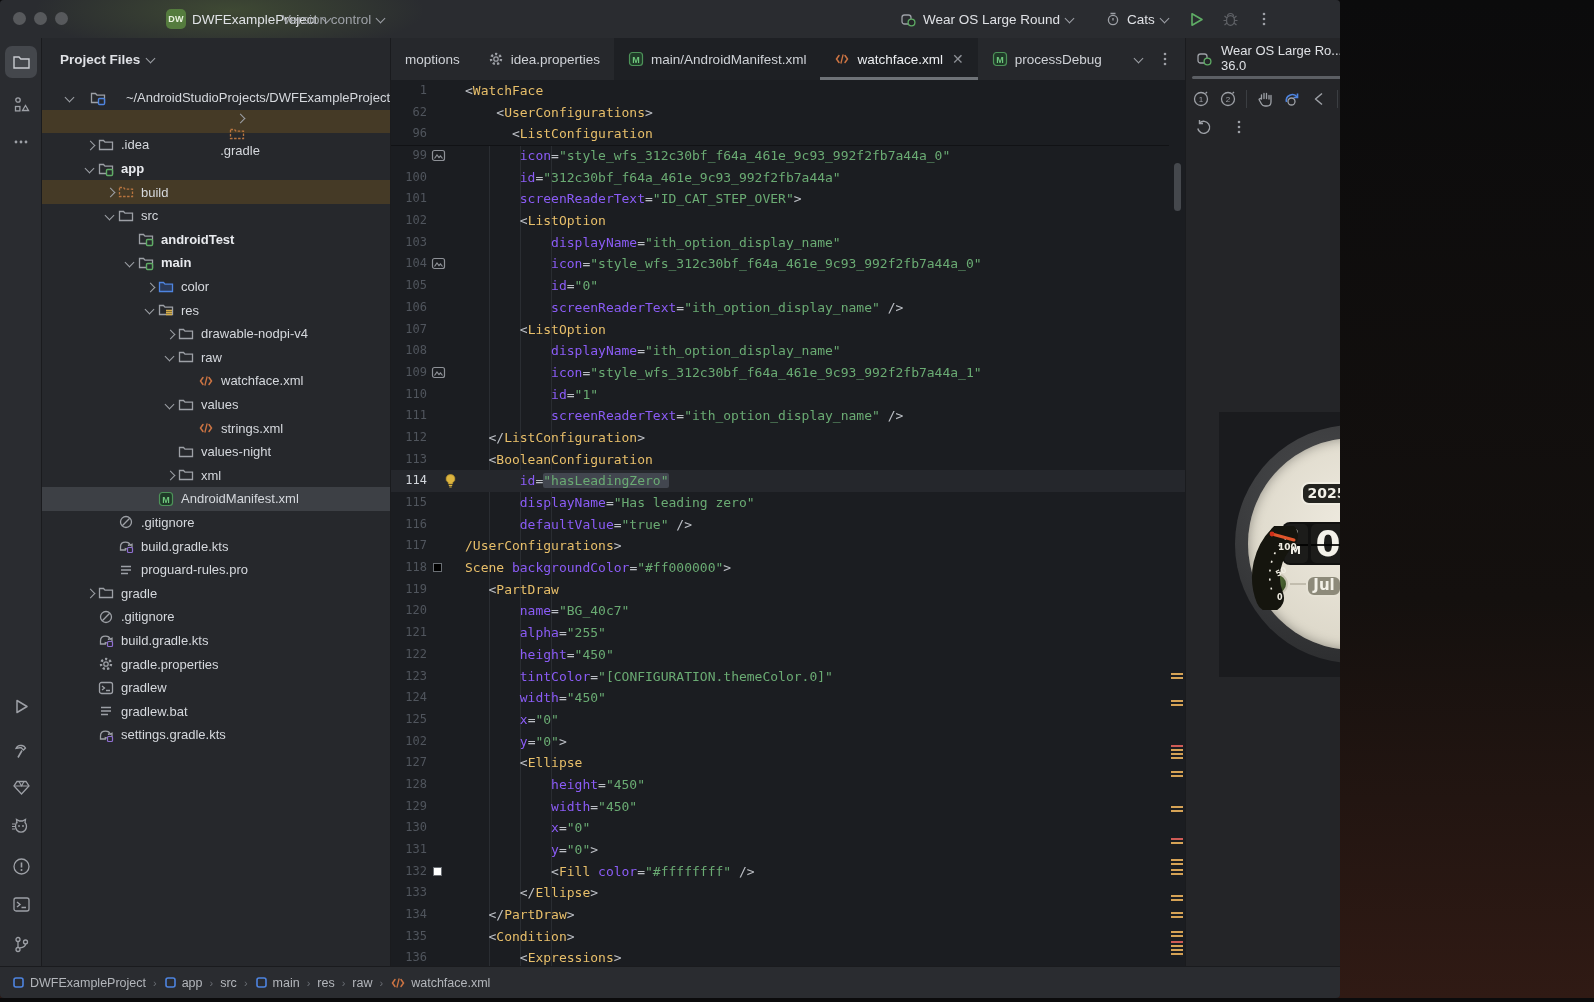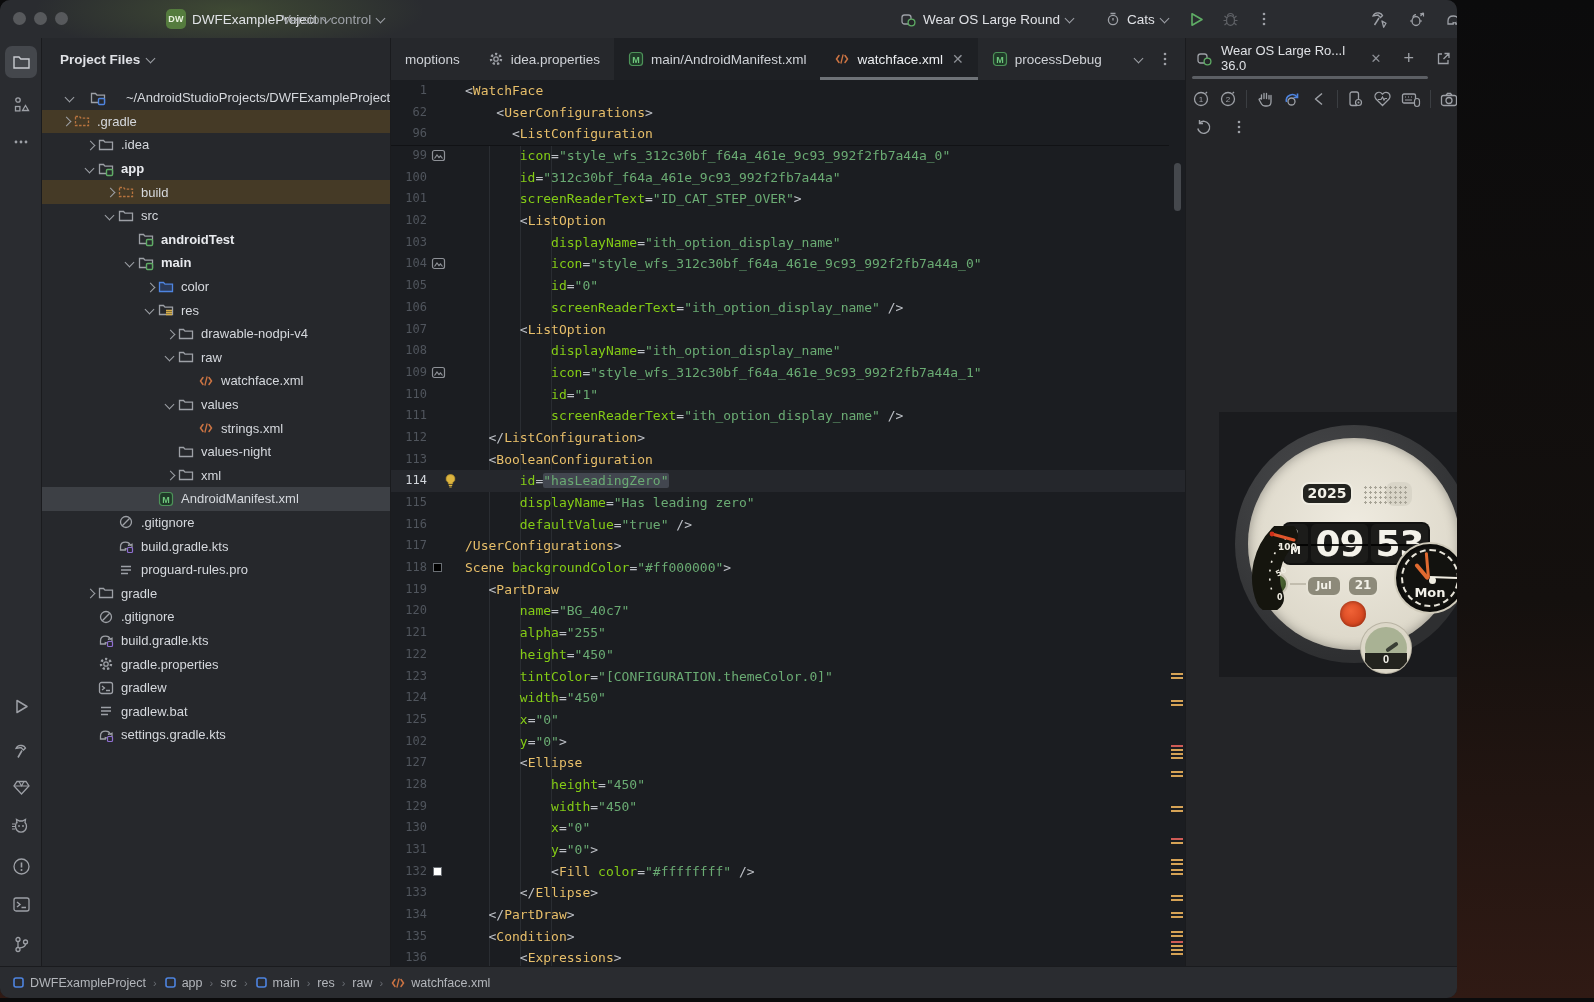--- a/index.html
+++ b/index.html
@@ -1,18 +1,18 @@
 <!DOCTYPE html>
 <html><head>
 <meta charset="utf-8">
 <style>
   html,body{margin:0;padding:0;background:linear-gradient(180deg,#0b0b0c 0%,#14100e 60%,#301a14 100%);}
   *{box-sizing:border-box;}
-  #app{position:relative;width:1457px;height:998px;background:#1b1d21;overflow:hidden;
-       font-family:"Liberation Sans",sans-serif;color:#dfe1e5;border-radius:10px;}
+  #app{position:relative;width:1340px;height:998px;background:#1b1d21;overflow:hidden;
+       font-family:"Liberation Sans",sans-serif;color:#dfe1e5;border-radius:4px;}
   .abs{position:absolute;}
   svg{display:block;}
   
   #titlebar{left:0;top:0;width:1594px;height:38px;background:#2a2c30;}
   #titlebar .tint{position:absolute;left:0;top:0;width:560px;height:38px;
     background:radial-gradient(260px 60px at 230px 10px, rgba(110,140,60,.30), rgba(110,140,60,0) 75%);}
   .traffic{position:absolute;top:12px;width:13px;height:13px;border-radius:50%;background:#57595c;}
   .tbar-item{position:absolute;top:0;height:38px;display:flex;align-items:center;gap:6px;font-size:13.5px;color:#dfe1e5;cursor:default;}
   .tbar-dim{color:#9da0a6;}
   .chev{width:8px;height:8px;display:inline-block;position:relative;top:-2px;}
@@ -50,21 +50,21 @@
   #sticky{position:absolute;left:0;top:42px;right:16px;background:#1b1d21;border-bottom:1px solid #111215;z-index:3;}
   #code{position:absolute;left:0;top:107px;right:0;bottom:0;overflow:hidden;}
   .cline{position:relative;height:21.7px;line-height:21.7px;white-space:pre;
     font-family:"DejaVu Sans Mono","Liberation Mono",monospace;font-size:13px;padding-left:74px;}
   .cline.caret{background:#25272c;}
   .cline .ln{position:absolute;left:0;top:0;width:36px;text-align:right;color:#50555d;font-size:12px;font-family:"DejaVu Sans Mono",monospace;}
   .cline.caret .ln{color:#d2d6dc;}
   .cline .gico{position:absolute;left:40px;top:3px;width:15px;height:15px;}
   .cline .gbulb{position:absolute;left:52px;top:3px;width:15px;height:15px;}
   .cline .gsw{position:absolute;left:42px;top:6px;width:9px;height:9px;border:1px solid #6a6e74;}
-  .ct{color:#e8bf6a}.ca{color:#84cc16}.cs{color:#6aab73}.cp{color:#bdc0c6}
+  .ct{color:#e8bf6a}.ca{color:#8b5cf6}.cs{color:#6aab73}.cp{color:#bdc0c6}
   .csel{color:#6aab73;background:#42464f;border-radius:2px;}
   .iguide{position:absolute;top:107px;bottom:0;width:1px;background:#2a2d32;z-index:0;}
   #stripe{position:absolute;right:0;top:42px;width:16px;bottom:0;}
   .mark{position:absolute;right:2px;width:12px;height:6px;}
   .mark.o{background:linear-gradient(#d6a356 0 2px,rgba(0,0,0,0) 2px 4px,#d6a356 4px 6px);}
   .mark.r{background:linear-gradient(#cf5b56 0 2px,rgba(0,0,0,0) 2px 4px,#d6a356 4px 6px);}
   #vthumb{position:absolute;right:4px;top:125px;width:7px;height:48px;border-radius:4px;background:#45484d;}
   #inspcheck{position:absolute;right:16px;top:48px;}
   
   #rpanel{left:1185px;top:38px;width:345px;height:928px;background:#242528;border-left:1px solid #1a1b1e;}
@@ -92,21 +92,21 @@
   .fcard:after{content:"";position:absolute;left:0;right:0;top:50%;height:2px;background:rgba(0,0,0,.85);}
   #f-ampm{width:24px;}
   #f-ampm .l{position:absolute;left:6px;width:14px;color:#f2f0e8;font-size:11px;font-weight:bold;font-family:"DejaVu Sans",sans-serif;}
   #f-ampm .l1{top:3px;} #f-ampm .l2{top:20px;}
   #f-ampm .mk{position:absolute;left:0;top:16px;width:0;height:0;border-left:5px solid #d94f2b;border-top:4px solid rgba(0,0,0,0);border-bottom:4px solid rgba(0,0,0,0);}
   .fbig{flex:1;color:#f4f2ea;font-size:36px;font-weight:800;text-align:center;line-height:39px;
      font-family:"DejaVu Sans",sans-serif;letter-spacing:-1px;}
   #w-green{position:absolute;left:18px;top:135px;width:22px;height:22px;border-radius:50%;
      background:radial-gradient(circle at 40% 35%, #5d7a43, #3a4f24 75%);border:2px solid #c9c4b4;}
   #w-link{position:absolute;left:42px;top:145px;width:16px;height:2px;background:#c2bdae;}
-  #w-jul{left:58px;top:137px;width:36px;height:22px;font-size:11px;line-height:17px;background:#8d8a7a;border-color:#e6e2d5;}
+  #w-jul{left:58px;top:137px;width:36px;height:22px;font-size:15px;line-height:17px;background:#8d8a7a;border-color:#e6e2d5;}
   #w-21{left:99px;top:137px;width:32px;height:22px;font-size:12px;line-height:17px;background:#8d8a7a;border-color:#e6e2d5;}
   #subdial{position:absolute;left:148px;top:106px;width:68px;height:68px;border-radius:50%;background:#12120f;
      border:3px solid #0c0c0a;box-shadow:0 0 0 2px #cfcaba;}
   #subdial .ticks{position:absolute;left:2px;top:2px;right:2px;bottom:2px;border-radius:50%;border:2px dashed #e8e5da;}
   #subdial .day{position:absolute;left:0;right:0;top:38px;text-align:center;color:#f2f0e8;font-size:13px;font-weight:bold;font-family:"DejaVu Sans",sans-serif;}
   .hand{position:absolute;left:50%;top:50%;transform-origin:0 0;}
   #h-hour{width:3.5px;height:20px;background:#e06a30;border-radius:2px;transform:rotate(140deg);}
   #h-min{width:3px;height:26px;background:#e06a30;border-radius:2px;transform:rotate(175deg);}
   #h-sec{width:1.5px;height:27px;background:#f0ede2;transform:rotate(-88deg);}
   #h-dot{position:absolute;left:30px;top:30px;width:7px;height:7px;border-radius:50%;background:#f0ede2;}
@@ -315,21 +315,21 @@
         <div class="trow" style="padding-left: 20px; justify-content: space-between;">
           <span class="tchev open"></span>
           <span class="ticn">
             <svg width="16" height="16" viewBox="0 0 16 16">
               <path d="M1.5 3.5h4l1.5 1.7h7.5v7.3h-13z" fill="none" stroke="#9da0a6" stroke-width="1.3"></path>
               <rect x="8.5" y="8.5" width="6" height="6" rx="1" fill="#26282c" stroke="#4e84e0" stroke-width="1.4"></rect>
             </svg>
           </span>
           <span>~/AndroidStudioProjects/DWFExampleProject</span>
         </div>
-        <div class="trow hl-brown" style="padding-left: 16px;">
+        <div class="trow hl-brown" style="padding-left: 48px; flex-direction: column;">
           <span class="tchev closed"></span>
           <span class="ticn">
             <svg width="16" height="16" viewBox="0 0 16 16">
               <path d="M1.5 3.5h4l1.5 1.7h7.5v7.3h-13z" fill="none" stroke="#b8743f" stroke-width="1.3" stroke-dasharray="2.5 1.5"></path>
             </svg>
           </span>
           <span>.gradle</span>
         </div>
         <div class="trow" style="padding-left: 40px;">
           <span class="tchev closed"></span>

